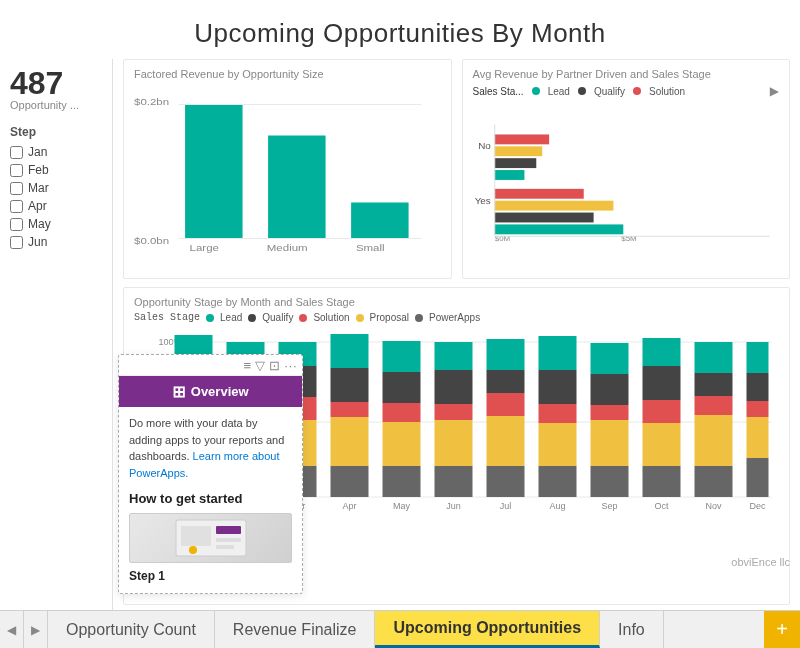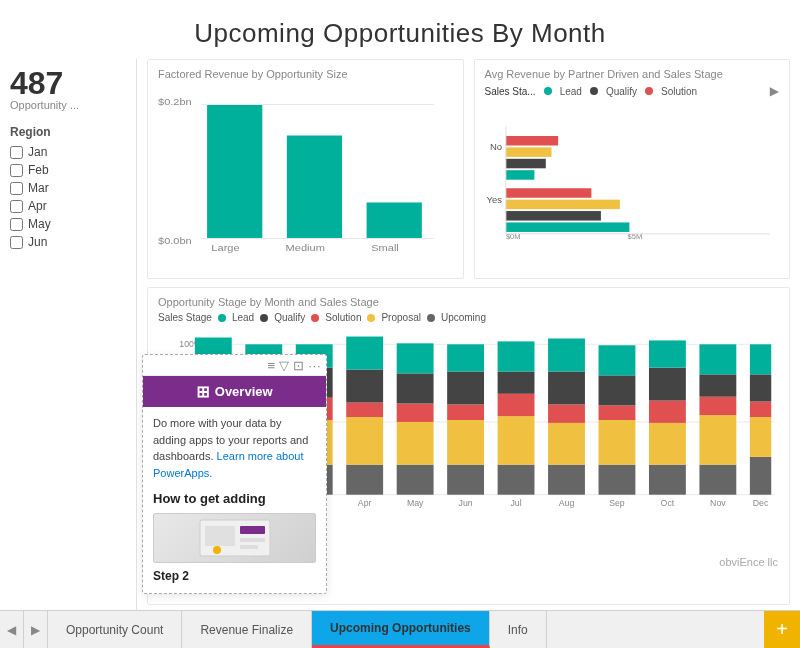--- a/index.html
+++ b/index.html
@@ -23,21 +23,21 @@
     }
 
     .content-area {
       display: flex;
       flex: 1;
       overflow: hidden;
     }
 
     
     .sidebar {
-      width: 137px;
+      width: 113px;
       border-right: 1px solid #e0e0e0;
       padding: 8px 10px;
       flex-shrink: 0;
     }
 
     .kpi-number {
       font-size: 32px;
       font-weight: 700;
       color: #333;
       line-height: 1;
@@ -228,68 +228,68 @@
       cursor: pointer;
       color: #888;
       font-size: 12px;
       border-right: 1px solid #d0d0d0;
     }
 
     .tab-item {
       padding: 0 18px;
       display: flex;
       align-items: center;
-      font-size: 12px;
+      font-size: 16px;
       color: #555;
       cursor: pointer;
       border-right: 1px solid #d0d0d0;
       white-space: nowrap;
     }
 
     .tab-item.active {
-      background: #0ea5e9;
-      border-bottom: 3px solid #ef4444;
+      background: #fde047;
+      border-bottom: 3px solid #0369a1;
       color: #333;
       font-weight: 600;
     }
 
     .tab-add {
       width: 36px;
       background: #f0b400;
       display: flex;
       align-items: center;
       justify-content: center;
       color: #fff;
       font-size: 20px;
       cursor: pointer;
       margin-left: auto;
     }
 
     .watermark {
       position: absolute;
       bottom: 42px;
-      right: 22px;
+      right: 10px;
       font-size: 11px;
       color: #aaa;
       margin-top: 20px;
     }
   </style>
 </head>
 <body>
 
 <div class="main-container">
 
   <div class="page-title">Upcoming Opportunities By Month</div>
 
   <div class="content-area">
 
     <div class="sidebar">
       <div class="kpi-number">487</div>
       <div class="kpi-label">Opportunity ...</div>
-      <div class="filter-section-label">Region</div>
+      <div class="filter-section-label">Step</div>
       <div class="filter-scroll">
         <div class="checkbox-item">
             <input type="checkbox" style="">
             <span>Jan</span>
           </div>
         <div class="checkbox-item">
             <input type="checkbox" style="">
             <span>Feb</span>
           </div>
         <div class="checkbox-item">
@@ -380,51 +380,51 @@
           <span style="cursor:pointer;">···</span>
         </div>
         <div class="powerapps-header">
           <span style="font-size:16px;">⊞</span>
           <span>Overview</span>
         </div>
         <div class="powerapps-body">
           <span>Do more with your data by adding apps to your reports and dashboards. </span>
           <a href="#">Learn more about PowerApps.</a>
           <div class="powerapps-step">
-            <div class="powerapps-step-title">How to get adding</div>
+            <div class="powerapps-step-title">How to get started</div>
             <div class="step-image">
               <svg width="80" height="40" viewBox="0 0 80 40">
                 <rect x="5" y="2" width="70" height="36" fill="#f0f0f0" stroke="#ccc" rx="2"></rect>
                 <rect x="10" y="8" width="30" height="20" fill="#e0e0e0"></rect>
                 <rect x="45" y="8" width="25" height="8" fill="#7B2D8B" rx="1"></rect>
                 <rect x="45" y="20" width="25" height="4" fill="#ddd" rx="1"></rect>
                 <rect x="45" y="27" width="18" height="4" fill="#ddd" rx="1"></rect>
                 <circle cx="22" cy="32" r="4" fill="#f0b400"></circle>
               </svg>
             </div>
-            <div class="step-label">Step 2</div>
+            <div class="step-label">Step 1</div>
           </div>
         </div>
       </div>
 
       <div class="chart-panel chart-bottom" style="margin-left:0;">
         <div class="chart-title">Opportunity Stage by Month and Sales Stage</div>
         
         <div style="display:flex; align-items:center; gap:6px; margin-bottom:4px; flex-wrap:wrap;">
-          <span style="font-size:10px;color:#555;">Sales Stage</span>
+          <span style="font-size:10px;color:#555;font-family:Liberation Mono, monospace;">Sales Stage</span>
           <span style="display:inline-block;width:8px;height:8px;background:#00B09B;border-radius:50%;"></span>
           <span style="font-size:10px;color:#555;">Lead</span>
           <span style="display:inline-block;width:8px;height:8px;background:#444;border-radius:50%;"></span>
           <span style="font-size:10px;color:#555;">Qualify</span>
           <span style="display:inline-block;width:8px;height:8px;background:#e05050;border-radius:50%;"></span>
           <span style="font-size:10px;color:#555;">Solution</span>
           <span style="display:inline-block;width:8px;height:8px;background:#f0c040;border-radius:50%;"></span>
           <span style="font-size:10px;color:#555;">Proposal</span>
           <span style="display:inline-block;width:8px;height:8px;background:#666;border-radius:50%;"></span>
-          <span style="font-size:10px;color:#555;">Upcoming</span>
+          <span style="font-size:10px;color:#555;">PowerApps</span>
         </div>
 
         <svg width="100%" height="185" viewBox="0 0 640 185">
 
           <text x="22" y="18" font-size="9" fill="#888">100%</text>
           <text x="22" y="98" font-size="9" fill="#888">50%</text>
           <text x="22" y="175" font-size="9" fill="#888">0%</text>
 
           <line x1="35" y1="15" x2="635" y2="15" stroke="#e8e8e8" stroke-width="1"></line>
           <line x1="35" y1="95" x2="635" y2="95" stroke="#e8e8e8" stroke-width="1"></line>

